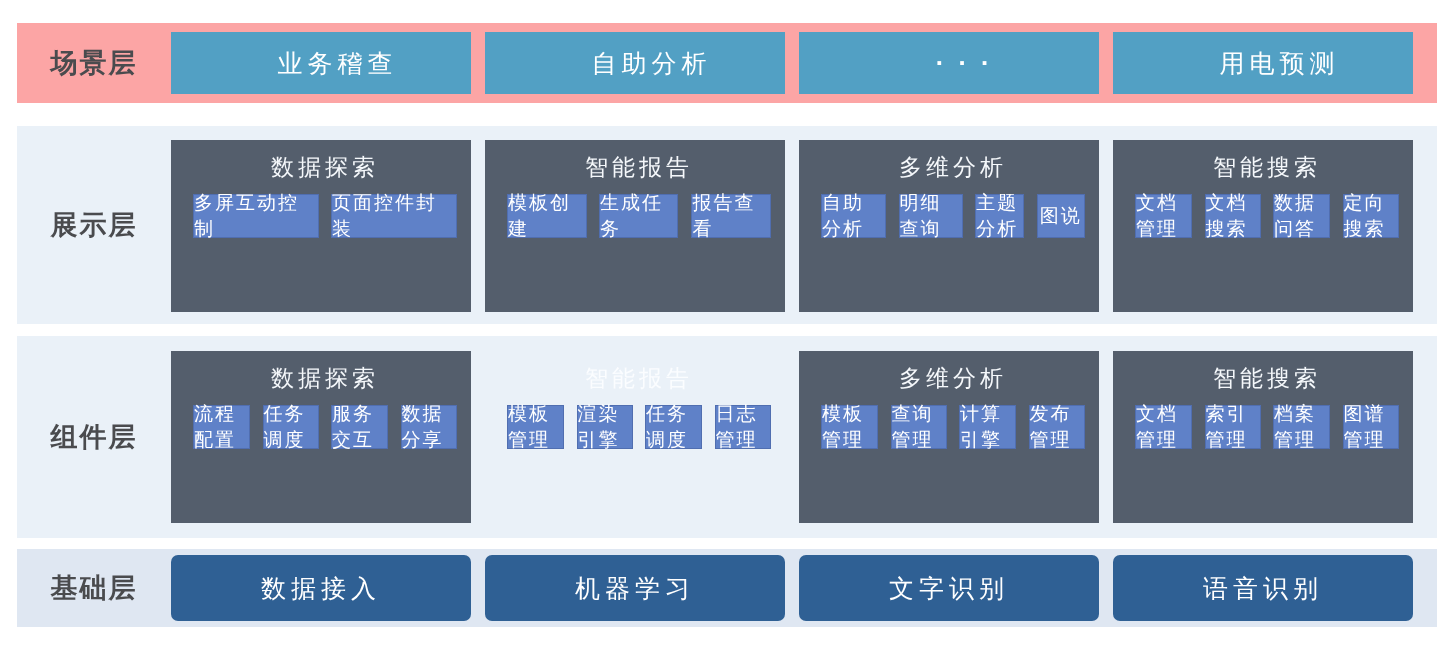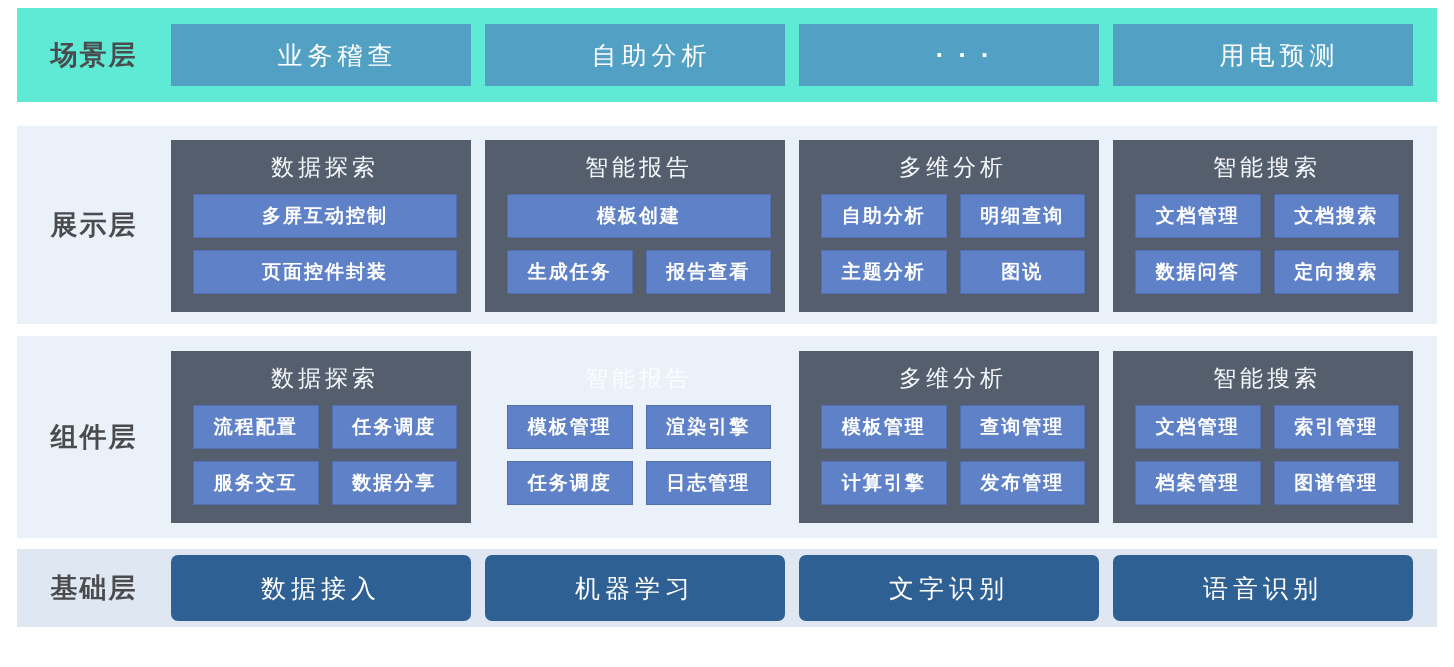--- a/index.html
+++ b/index.html
@@ -8,21 +8,21 @@
     width:1454px;height:667px;
     background:#ffffff;
     font-family:"Liberation Sans",sans-serif;
     overflow:hidden;
   }
   .band{
     position:absolute;
     left:17px;width:1420px;
     display:flex;align-items:stretch;
   }
-  .band-scenario  {top:8px; height:94px; background:#5eead4;}
+  .band-scenario  {top:23px; height:80px; background:#fca5a5;}
   .band-present   {top:126px;height:198px;background:#eaf1f8;}
   .band-component {top:336px;height:202px;background:#eaf1f8;}
   .band-foundation{top:549px;height:78px;background:#dfe7f2;}
 
   .layer-label{
     width:154px;flex:0 0 154px;
     display:flex;align-items:center;justify-content:center;
     font-size:27px;font-weight:bold;color:#4a4b4e;
     letter-spacing:2px;
   }
@@ -57,21 +57,21 @@
   }
   .group.ghost{background:transparent;}
   .group-title{
     height:54px;flex:0 0 54px;
     display:flex;align-items:center;justify-content:center;
     color:#f5f8fb;
     font-family:"Liberation Serif",serif;
     font-size:23px;letter-spacing:4px;
   }
   .group.ghost .group-title{color:#fbfdff;}
-  .rows{display:flex;flex-direction:column;gap:12px;flex:1;font-weight:bold;}
+  .rows{display:flex;flex-direction:row;gap:12px;flex:1;}
   .row{display:flex;gap:13px;}
   .module-item{
     flex:1 1 0;height:44px;
     background:#5f81c8;
     border:1px solid rgba(35,55,105,0.25);
     box-sizing:border-box;
     color:#ffffff;
     display:flex;align-items:center;justify-content:center;
     font-family:"Liberation Serif",serif;
     font-size:19px;letter-spacing:2px;

